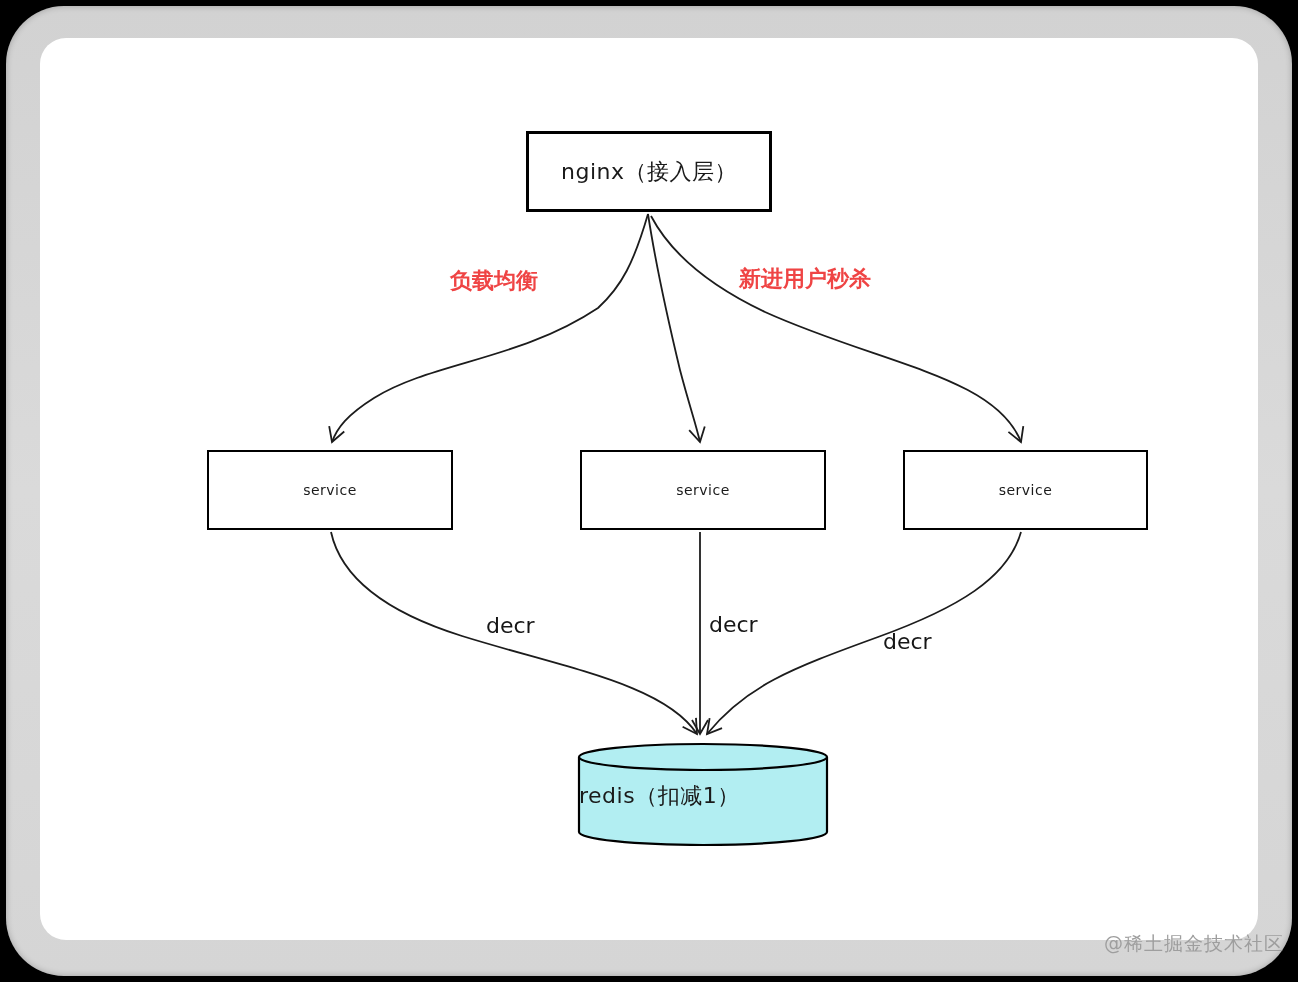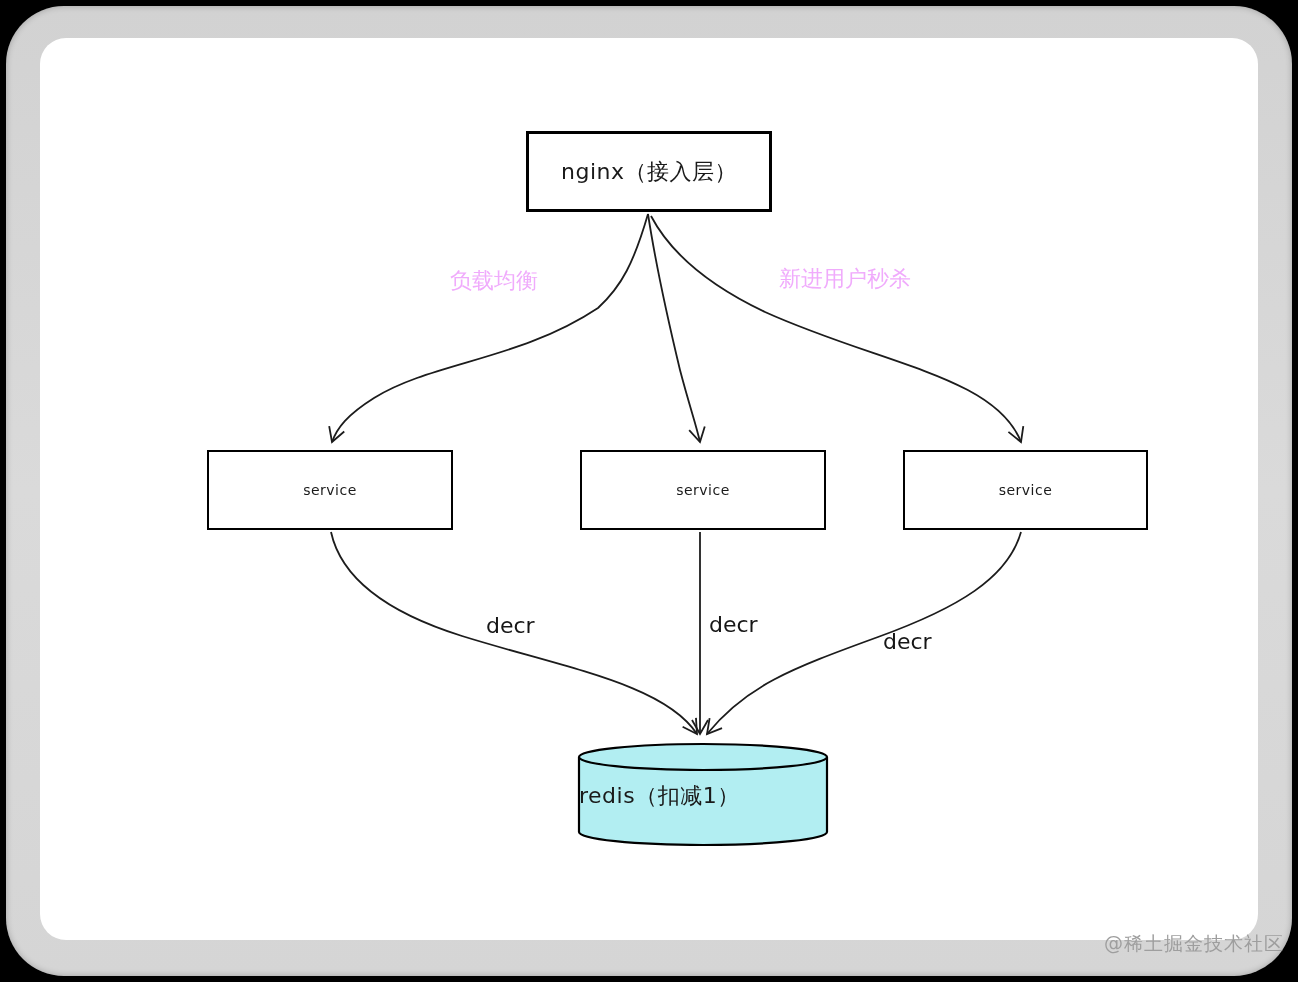--- a/index.html
+++ b/index.html
@@ -56,26 +56,26 @@
 
   .node-redis-label {
     position: absolute;
     left: 579px; top: 757px; width: 248px; height: 78px;
     display: flex; align-items: center; 
     font-size: 22px; color: #1a1a1a; letter-spacing: 0.5px;
   }
   .edge-label {
     position: absolute;
     font-size: 22px;
-    color: #f0abfc;
-    font-weight: 400;
+    color: #ef4444;
+    font-weight: 700;
     white-space: nowrap;
   }
   .lbl-lb      { left: 450px; top: 266px; }
-  .lbl-seckill { left: 779px; top: 264px; }
+  .lbl-seckill { left: 739px; top: 264px; }
   .lbl-decr    { font-weight: 400; font-size: 22px; color: #161616; }
   .lbl-decr-l  { left: 486px; top: 613px; }
   .lbl-decr-m  { left: 709px; top: 612px; }
   .lbl-decr-r  { left: 883px; top: 629px; }
 
   .watermark {
     position: absolute;
     right: 14px; top: 931px;
     font-size: 19px;
     letter-spacing: 1px;

